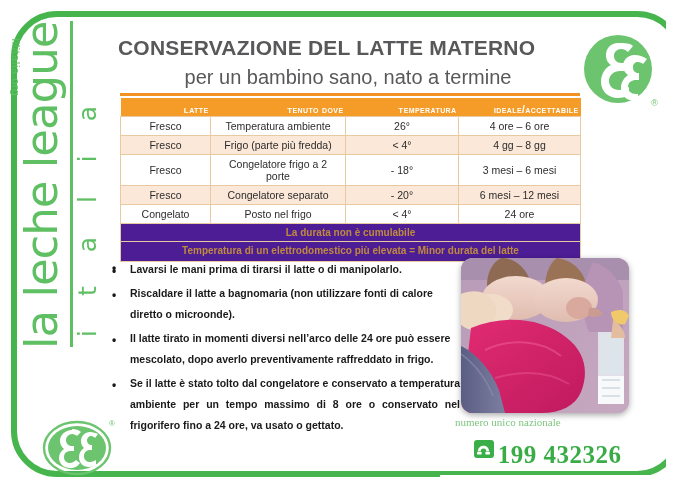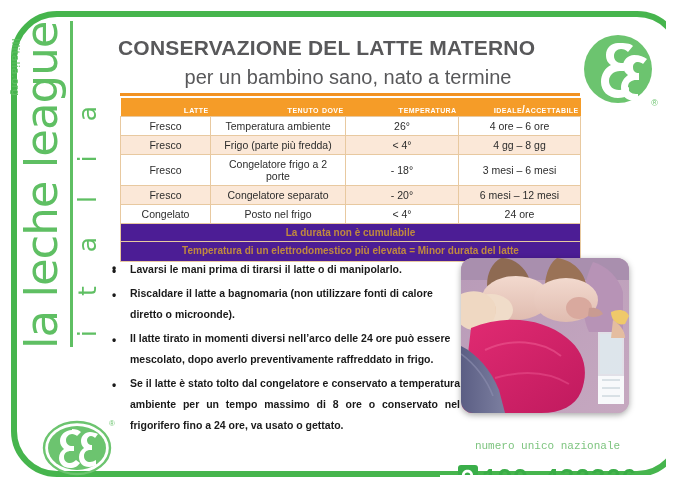--- a/index.html
+++ b/index.html
@@ -120,22 +120,22 @@
   .photo{
     position:absolute;left:461px;top:258px;width:168px;height:155px;
     border-radius:12px;overflow:hidden;
     box-shadow:0 2px 6px rgba(0,0,0,.35);
     background:#C9A7BE;
   }
   .photo svg{display:block;width:168px;height:155px;}
 
   
   .contact{
-    position:absolute;left:455px;top:440px;width:185px;text-align:center;
-    font-family:Liberation Mono, monospace;
+    position:absolute;left:455px;top:416px;width:185px;text-align:left;
+    font-family:Liberation Serif, serif;
   }
   .c-label{font-size:11px;color:#7DC47F;}
   .c-phoneline{
     display:flex;align-items:center;justify-content:center;gap:4px;margin-top:1px;
   }
   .c-icon{
     width:20px;height:18px;background:#3AAE49;border-radius:3px;
     display:flex;align-items:center;justify-content:center;
   }
   .c-icon svg{display:block;}

